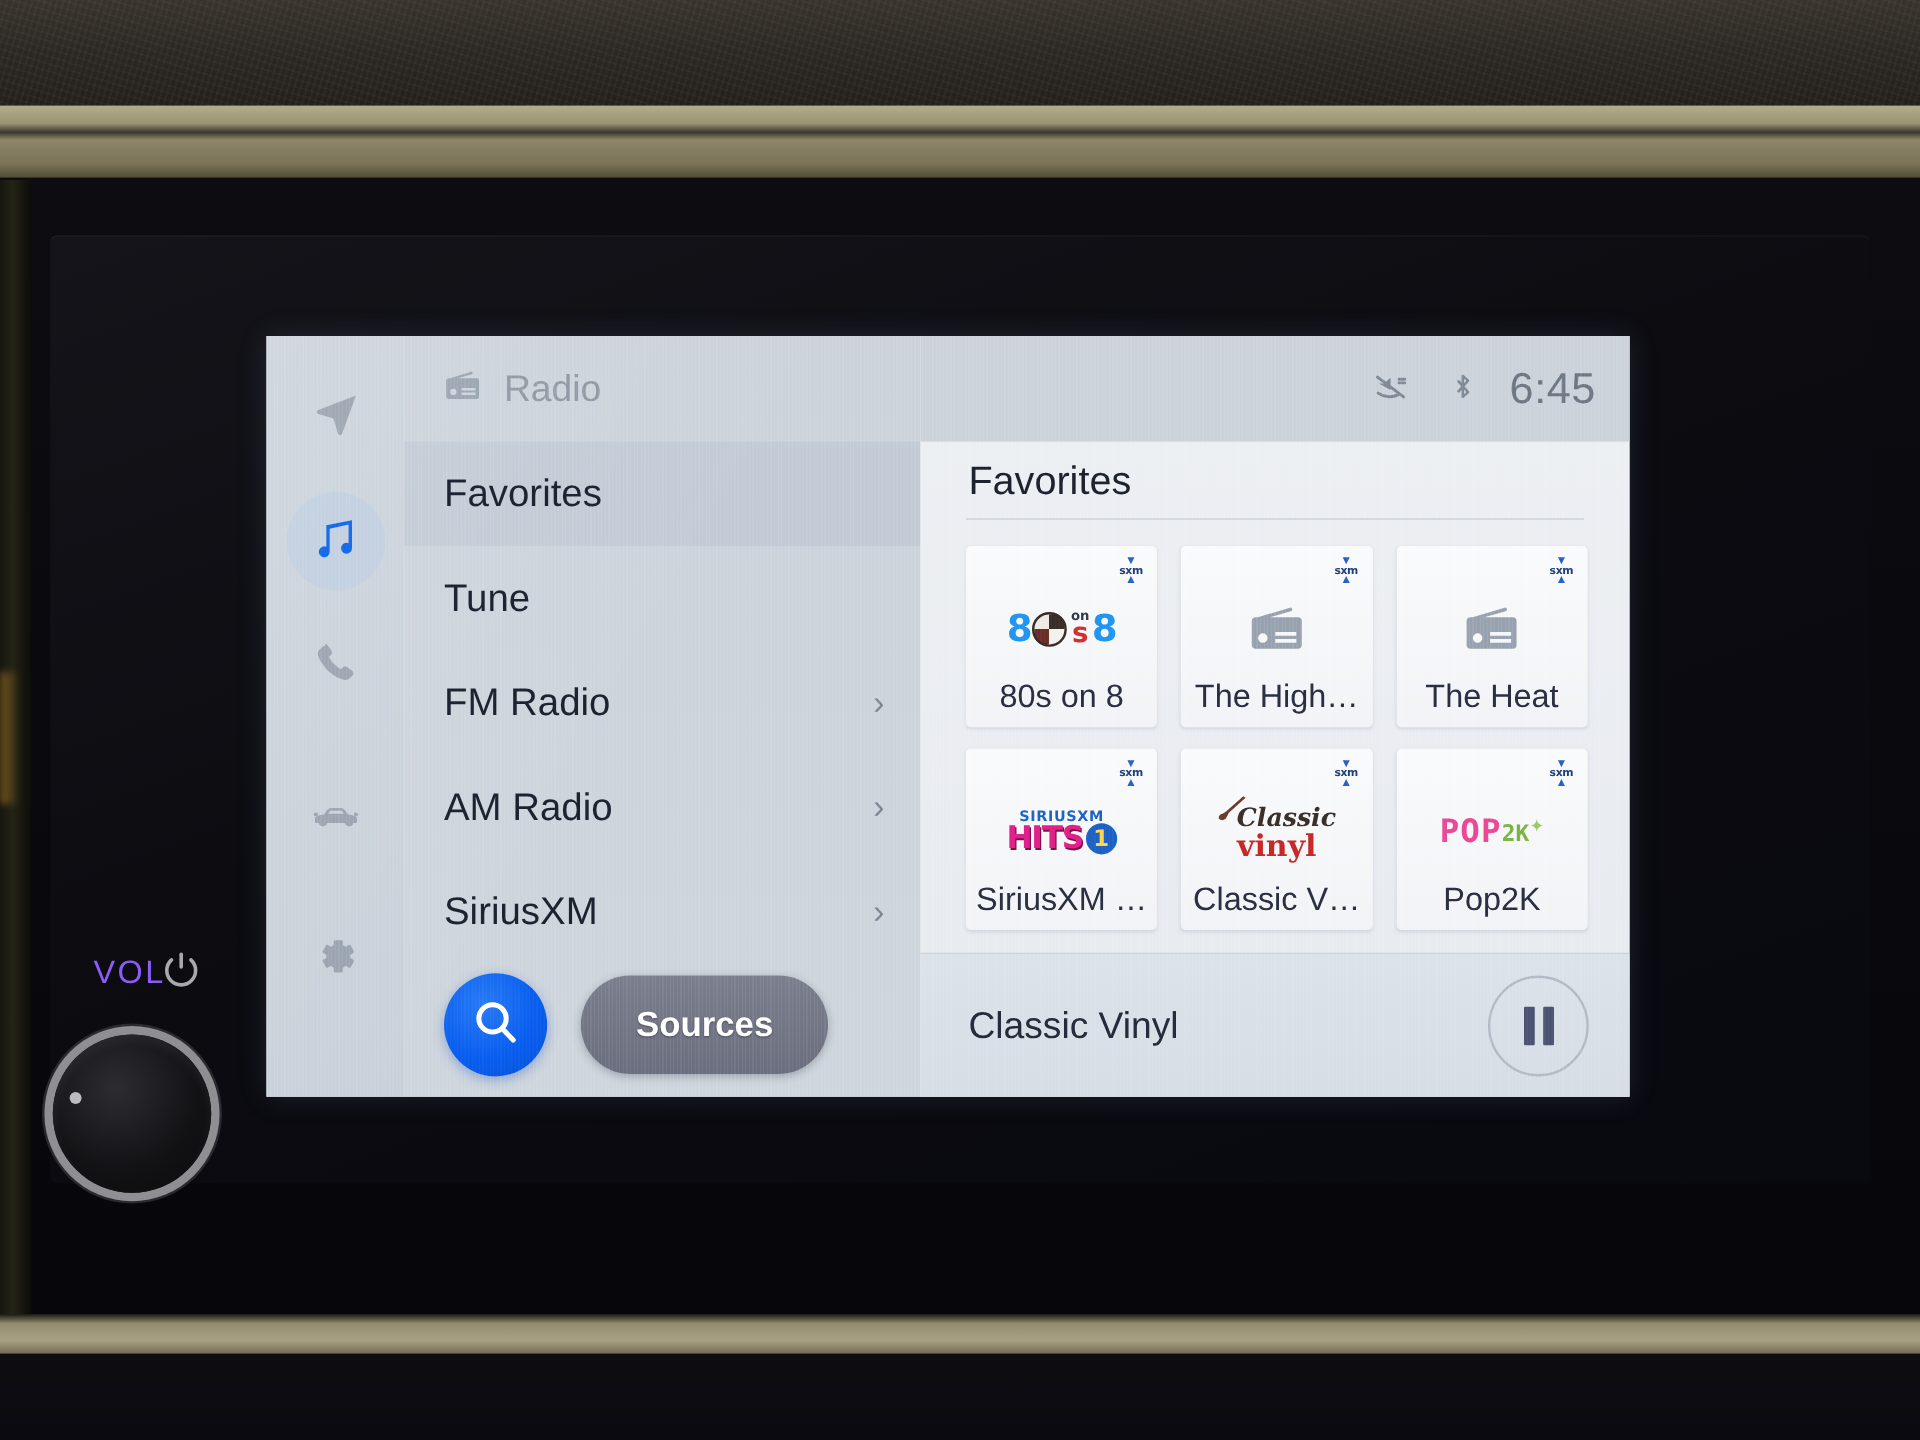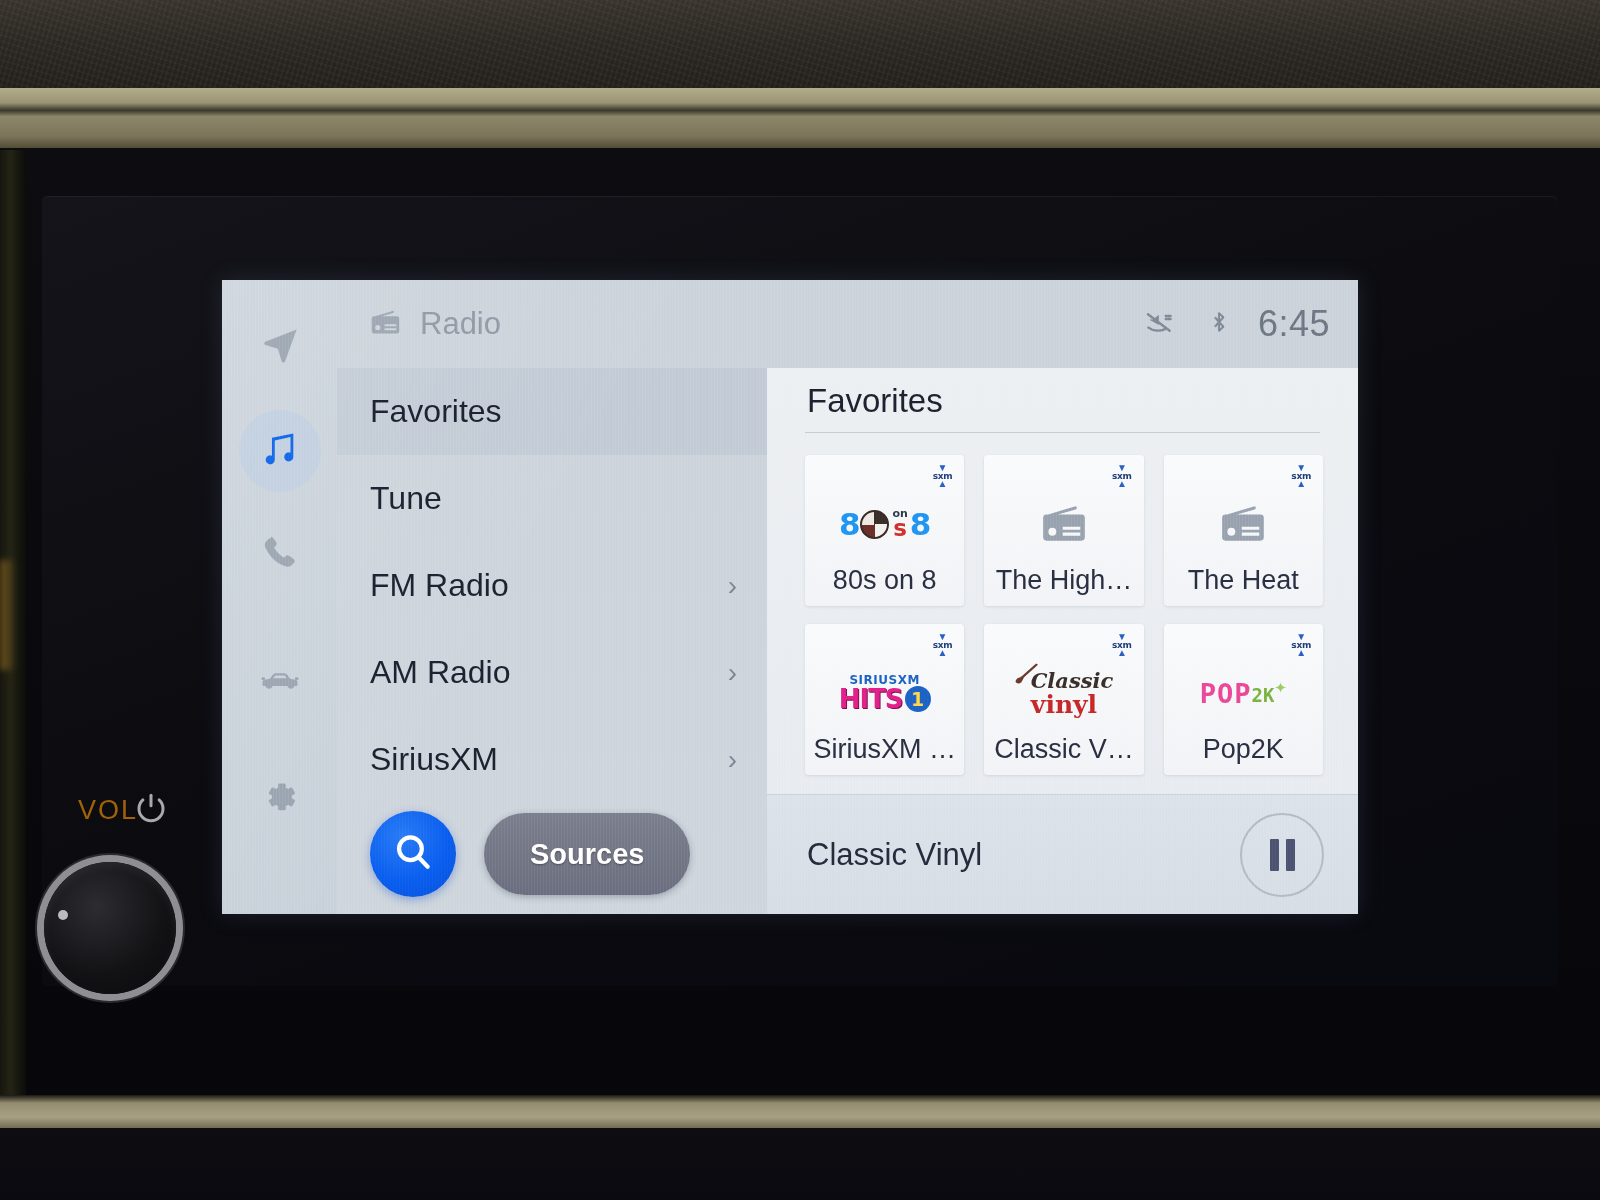--- a/index.html
+++ b/index.html
@@ -59,21 +59,21 @@
   }
   .left-amber-glow {
     position: absolute; left: 0; top: 560px; width: 16px; height: 110px;
     background: linear-gradient(90deg, rgba(196,140,40,.55), rgba(120,80,20,0));
     filter: blur(3px);
   }
 
   
   .vol-label {
     position: absolute; left: 78px; top: 795px;
-    color: #a16207; font-size: 27px; letter-spacing: 2px;
+    color: #8b5cf6; font-size: 27px; letter-spacing: 2px;
     font-family: "Liberation Sans", sans-serif;
     user-select: none;
   }
   .power-icon {
     position: absolute; left: 133px; top: 790px; width: 36px; height: 36px;
   }
   .vol-knob {
     position: absolute; left: 44px; top: 862px; width: 132px; height: 132px;
     border-radius: 50%;
     background: radial-gradient(circle at 40% 34%, #2d2d31 0%, #121215 58%, #0a0a0c 100%);

